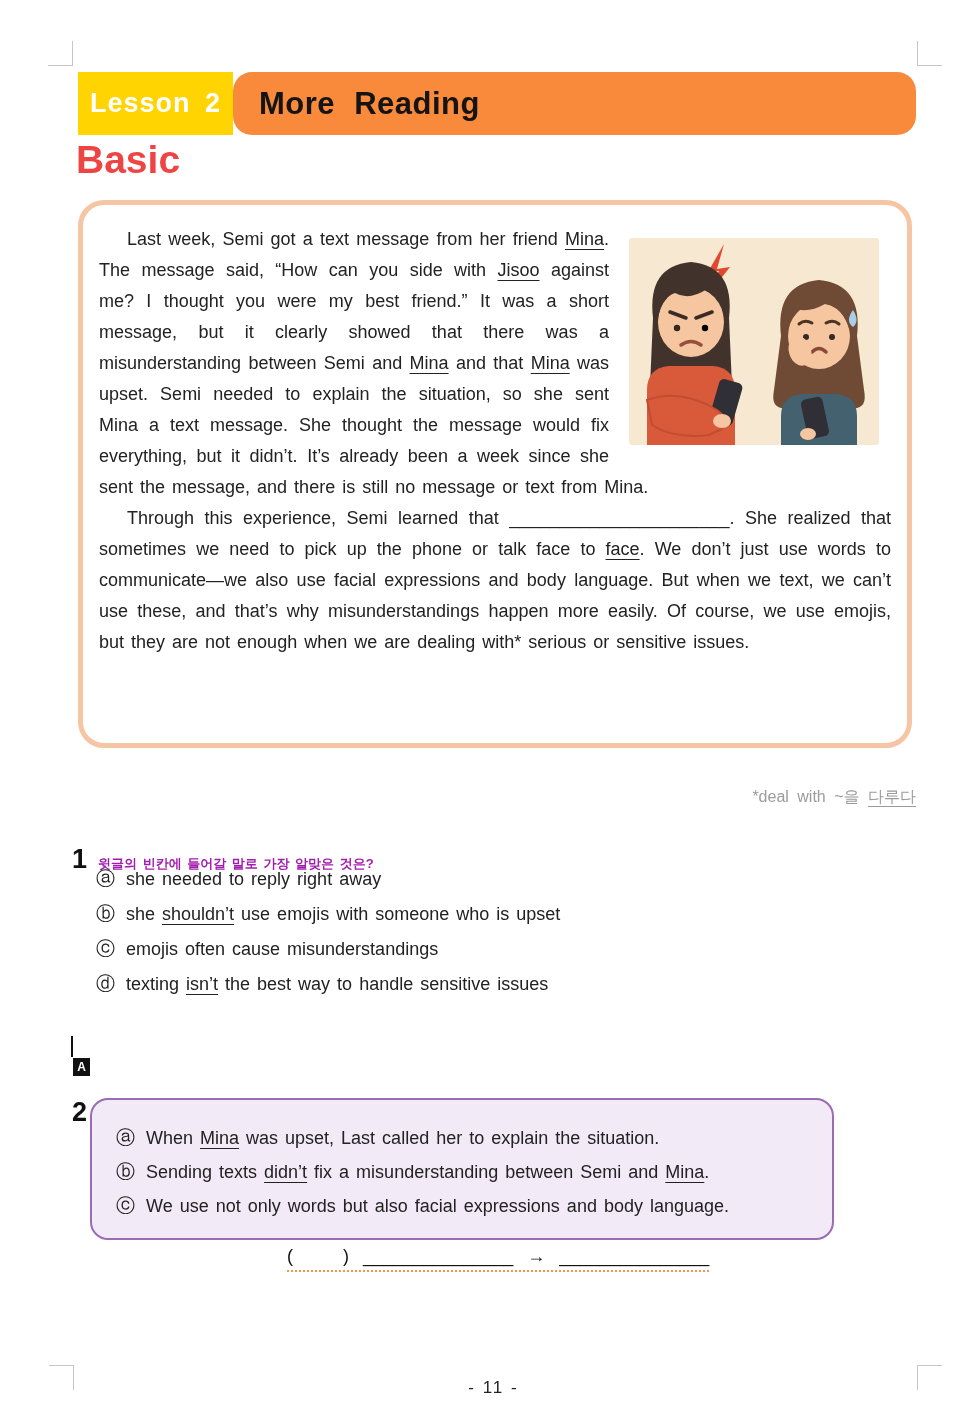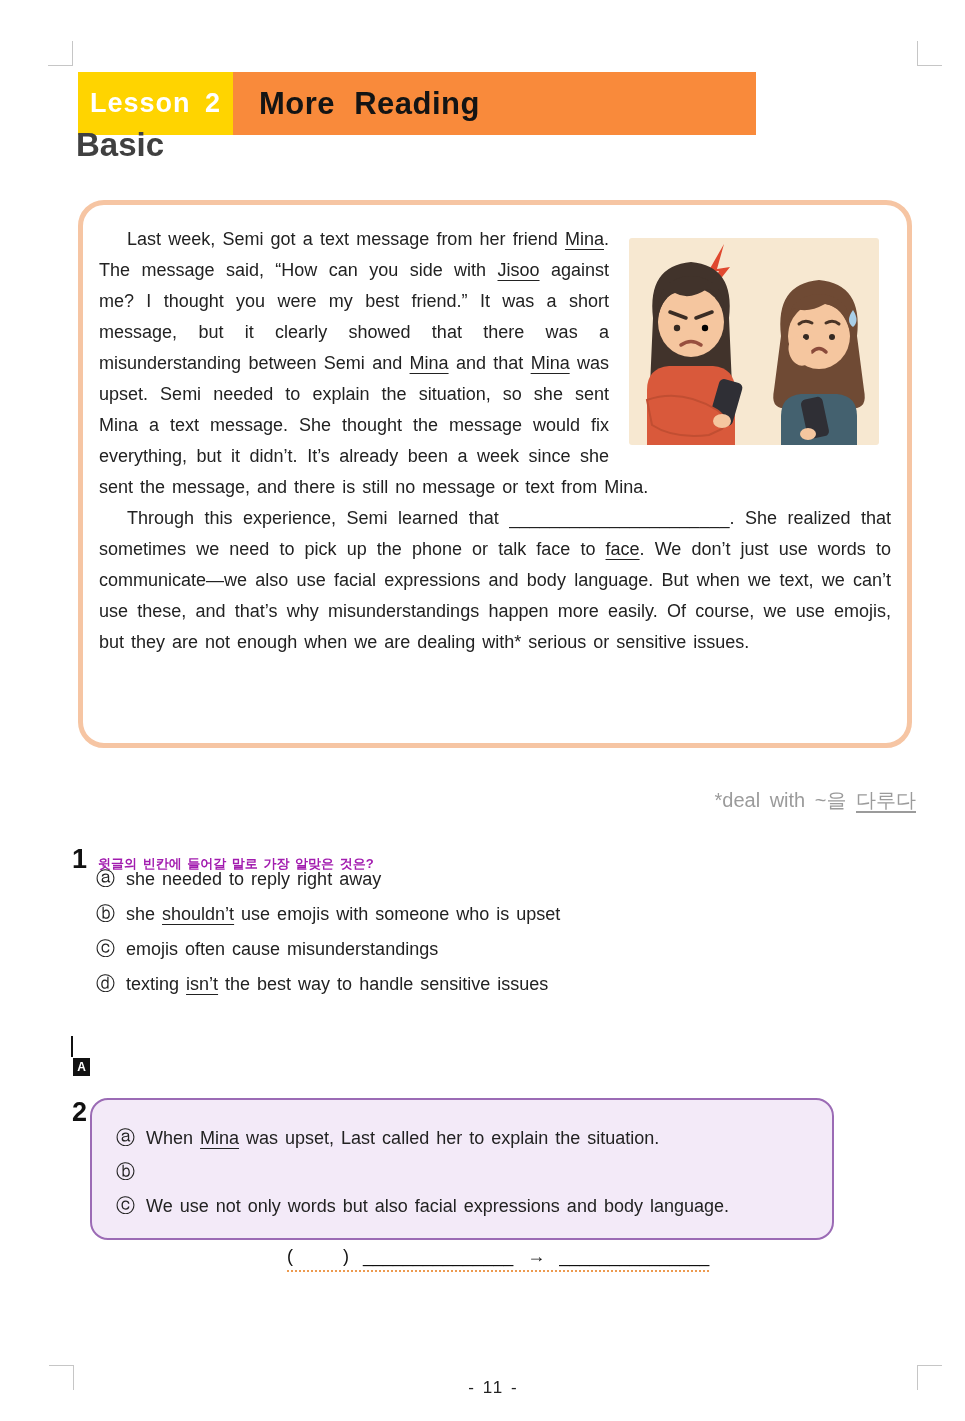--- a/index.html
+++ b/index.html
@@ -7,40 +7,40 @@
         font-family:"Liberation Sans","DejaVu Sans",sans-serif;color:#1c1c1c;overflow:hidden;}
 
   
   .crop{position:absolute;width:24px;height:24px;border:0 solid #c6c6c6;}
   .crop.tl{left:48px;top:41px;border-right-width:1px;border-bottom-width:1px;}
   .crop.tr{left:917px;top:41px;border-left-width:1px;border-bottom-width:1px;}
   .crop.bl{left:49px;top:1365px;border-right-width:1px;border-top-width:1px;}
   .crop.br{left:917px;top:1365px;border-left-width:1px;border-top-width:1px;}
 
   
-  .header{position:absolute;left:78px;top:72px;width:678px;height:63px;display:flex;}
+  .header{position:absolute;left:78px;top:72px;width:838px;height:63px;display:flex;}
   .lesson-badge{width:155px;background:#FFD400;color:#ffffff;font-weight:bold;font-size:27px;
                 display:flex;align-items:center;justify-content:center;letter-spacing:1px;word-spacing:6px;}
   .header-bar{flex:1;background:#F98A3B;color:#141414;font-weight:bold;font-size:31px;
-              display:flex;align-items:center;padding-left:26px;word-spacing:10px;letter-spacing:0.5px;}
-  .basic{position:absolute;left:76px;top:126px;font-size:33px;font-weight:bold;color:#404040;}
+              display:flex;align-items:center;padding-left:26px;word-spacing:10px;letter-spacing:0.5px;border-radius:19px;}
+  .basic{position:absolute;left:76px;top:138px;font-size:39px;font-weight:bold;color:#ef4444;}
 
   
   .passage-box{position:absolute;left:78px;top:200px;width:834px;height:548px;box-sizing:border-box;
                border:5px solid #F6C5A3;border-radius:26px;background:#ffffff;padding:19px 16px 0 16px;}
   .illus{float:right;width:250px;height:207px;margin:14px 12px 8px 20px;}
   .illus svg{display:block;width:100%;height:100%;}
   .para{margin:0;font-size:18px;line-height:31px;text-align:justify;text-indent:28px;color:#222222;word-spacing:2px;}
 
   .dotted-u{text-decoration-line:underline;text-decoration-style:dotted;text-decoration-color:#ED9A4F;
             text-decoration-thickness:2px;text-underline-offset:4px;text-decoration:underline;}
   .solid-u{text-decoration-line:underline;text-decoration-style:solid;text-decoration-color:#111111;
            text-decoration-thickness:2px;text-underline-offset:4px;}
 
-  .footnote{position:absolute;right:49px;top:787px;font-size:20px;color:#9b9b9b;word-spacing:4px;}
+  .footnote{position:absolute;right:49px;top:787px;font-size:16px;color:#9b9b9b;word-spacing:4px;}
 
   
   .question-row{position:absolute;display:flex;align-items:baseline;gap:11px;}
   #q1-row{left:72px;top:818px;}
   #q2-row{left:72px;top:1071px;}
   .q-number{font-size:27px;font-weight:bold;color:#111111;}
   .q-prompt{font-size:13px;font-weight:bold;color:#a21caf;word-spacing:2px;margin-top:37px;}
 
   .choices{position:absolute;left:96px;top:866px;}
   .choice{display:flex;align-items:baseline;height:35px;font-size:18px;color:#222222;}
@@ -163,20 +163,21 @@
     <span class="q-prompt"><span>다음 중 윗글의 내용과 일치하지 </span><span class="solid-u">않는</span><span> 문장을 하나 찾아, 틀린 부분을 고쳐 쓰시오.</span></span>
   </div>
 
   <div class="purple-box">
     <div class="choice">
       <span class="marker">ⓐ</span>
       <span class="choice-text"><span>When </span><span class="dotted-u">Mina</span><span> was upset, Last called her to explain the situation.</span></span>
     </div>
     <div class="choice">
       <span class="marker">ⓑ</span>
+      <span class="choice-text"><span>Sending texts </span><span class="dotted-u">didn’t</span><span> fix a misunderstanding between Semi and </span><span class="dotted-u">Mina</span><span>.</span></span>
     </div>
     <div class="choice">
       <span class="marker">ⓒ</span>
       <span class="choice-text"><span>We use not only words but also facial expressions and body language.</span></span>
     </div>
   </div>
 
   <div class="answer-line">
     <span class="answer-wrap">
       <span>(&nbsp;&nbsp;&nbsp;&nbsp;&nbsp;&nbsp;&nbsp;&nbsp;&nbsp;&nbsp;)</span><span class="gap"></span><span>_______________</span><span class="gap"></span><span>→</span><span class="gap"></span><span>_______________</span>

